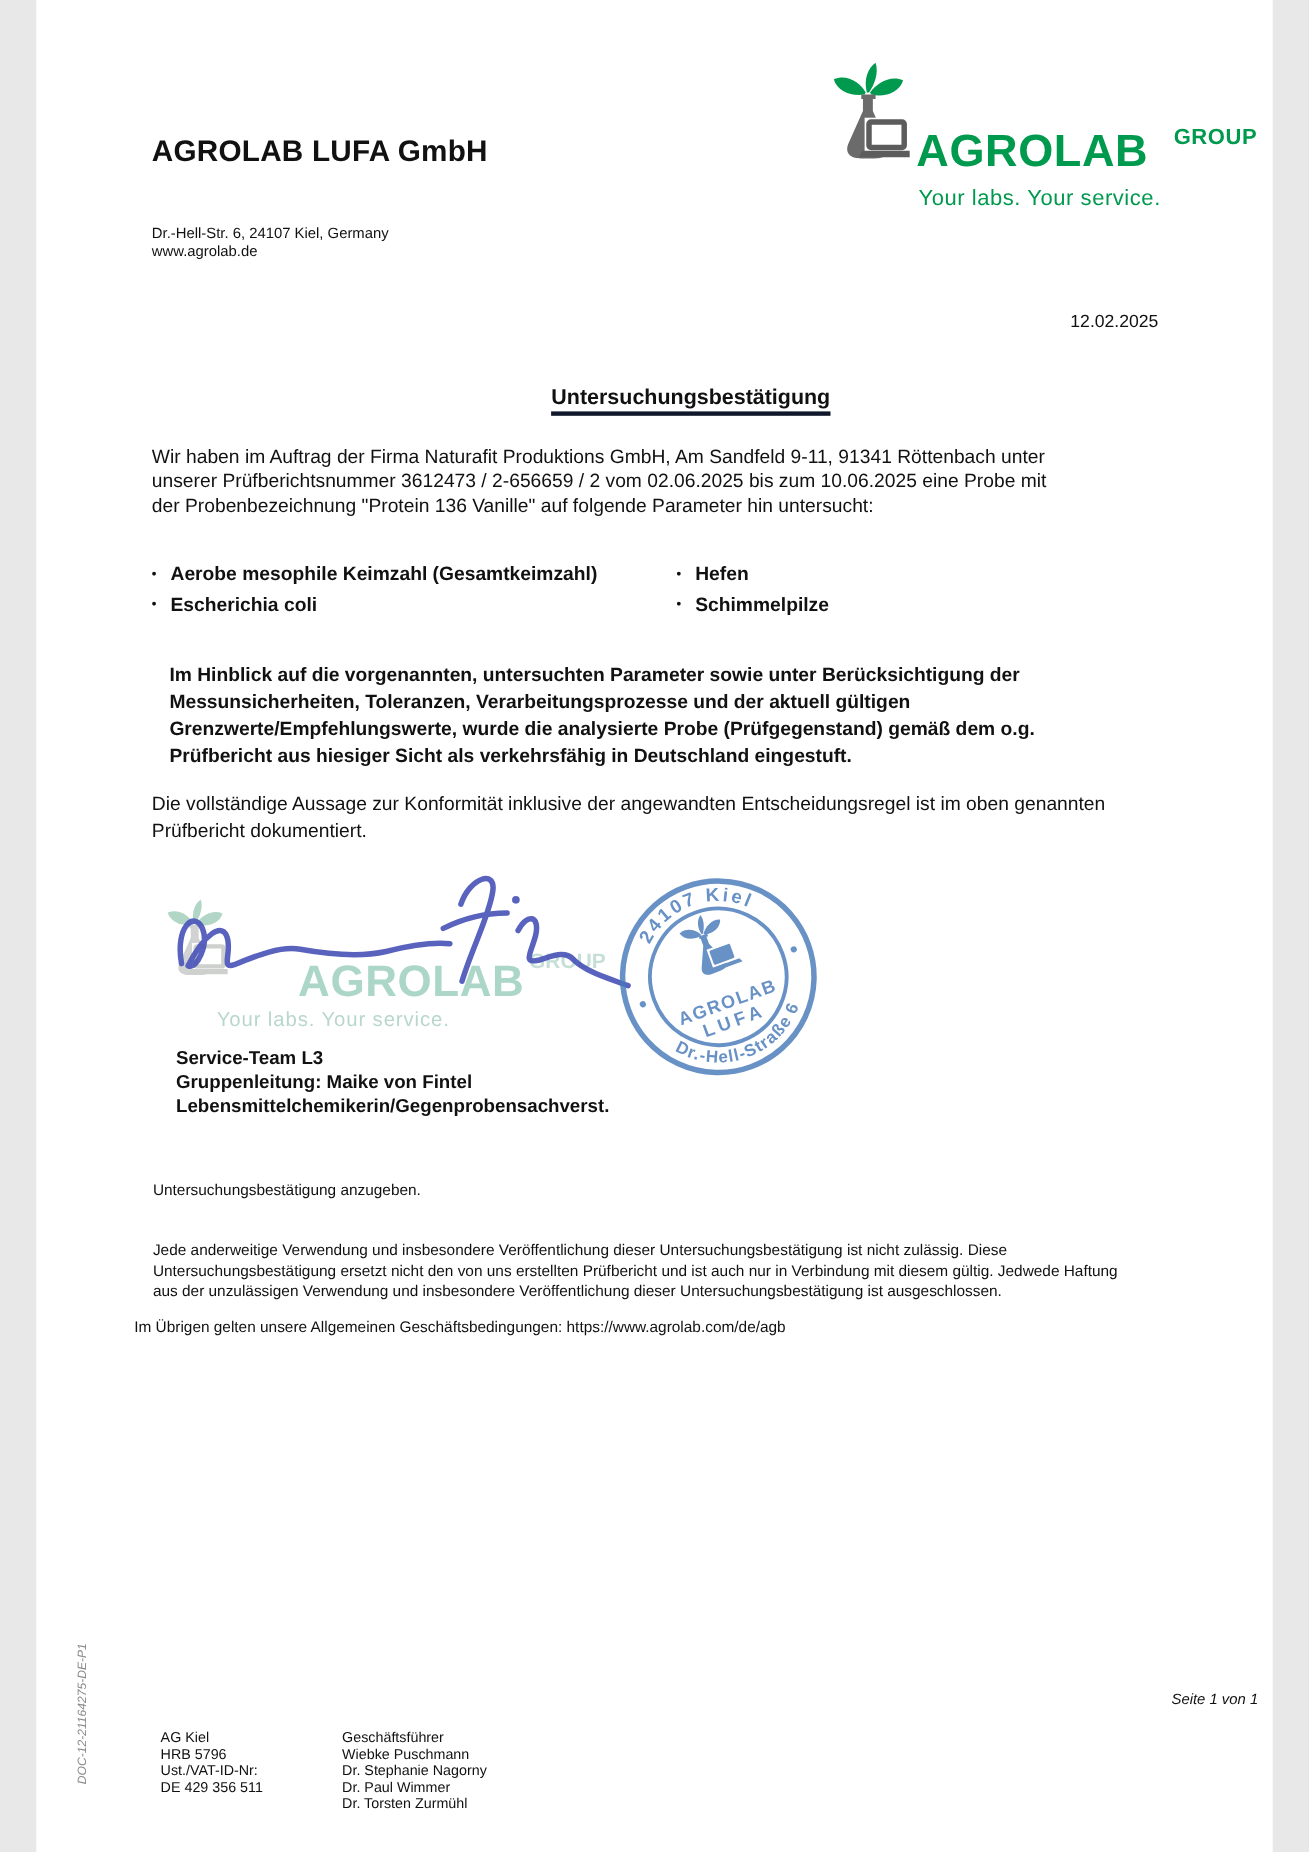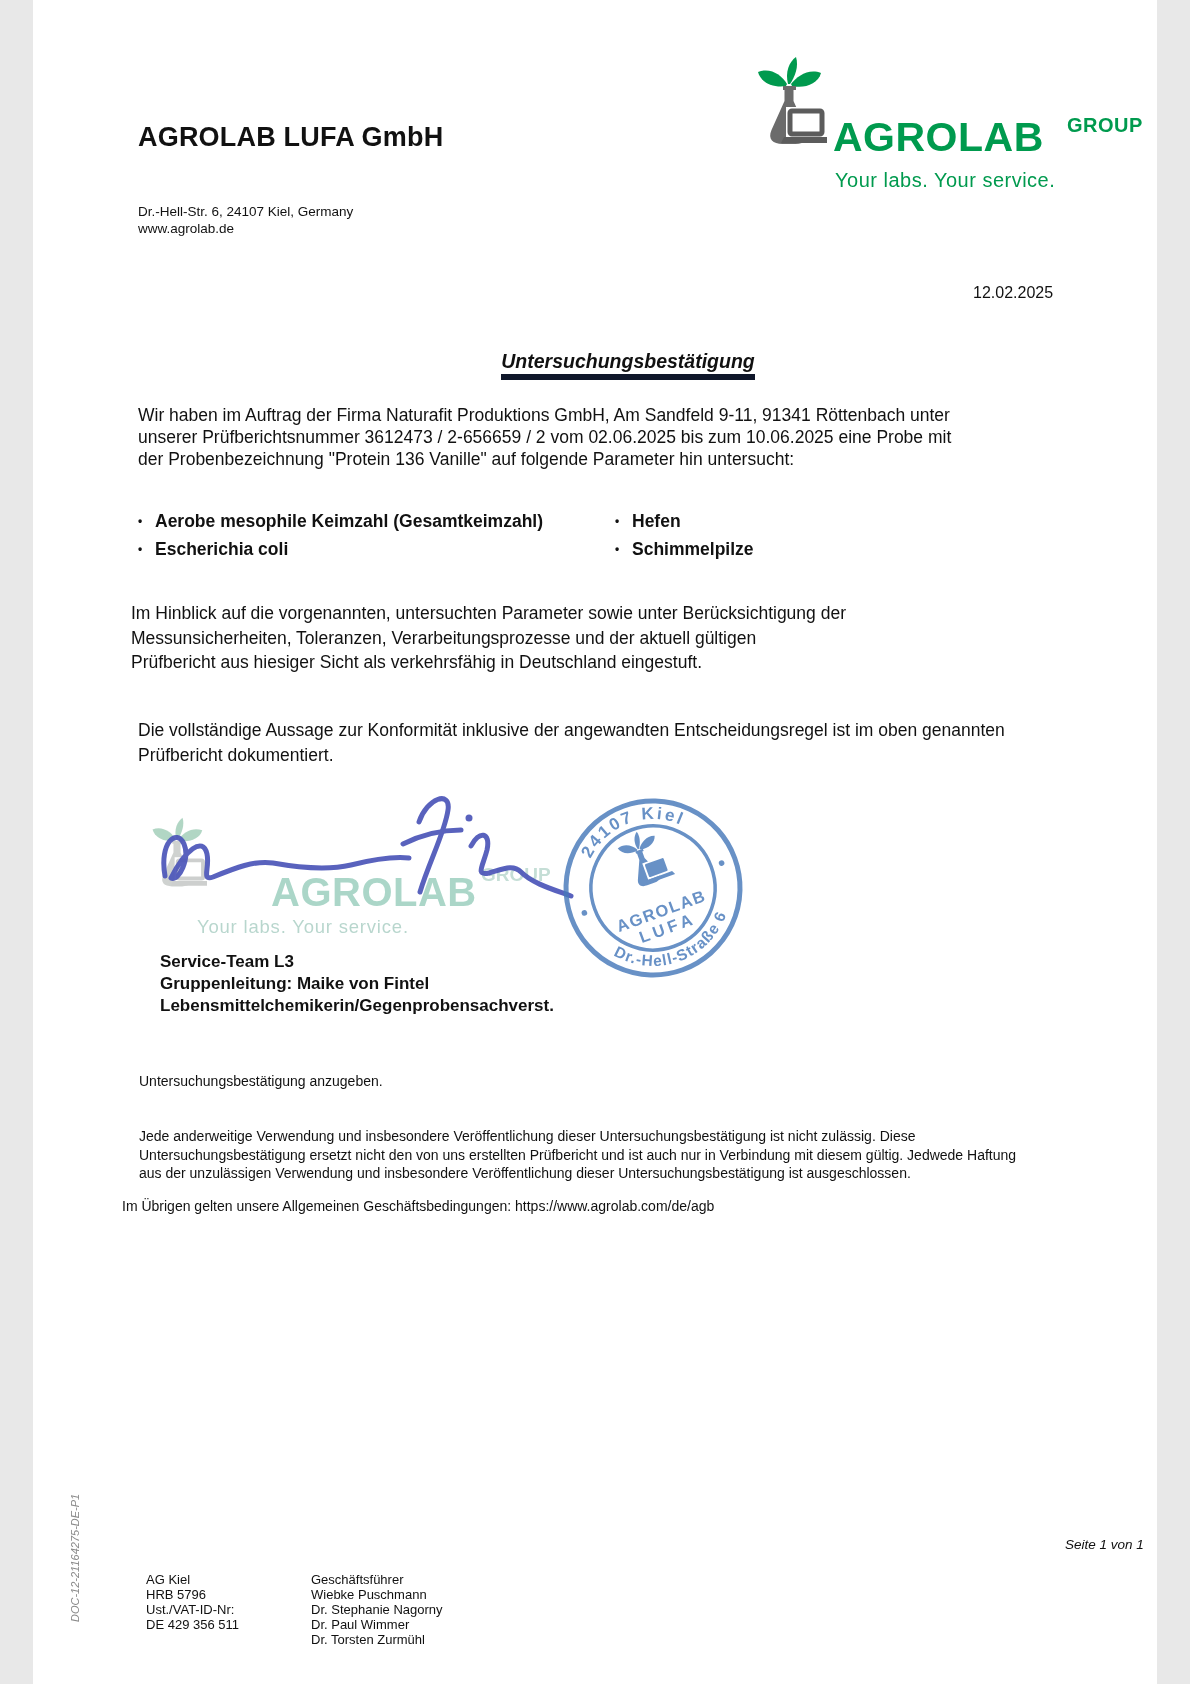--- a/index.html
+++ b/index.html
@@ -17,30 +17,30 @@
   .company{left:105px;top:122px;font-size:27px;font-weight:bold;letter-spacing:0.2px;}
   .address{left:105px;top:188px;font-size:13.5px;line-height:16.5px;margin-top:16px;}
   
   .logo-icon{left:718px;top:56px;}
   .brand{left:800px;top:114px;font-size:41px;font-weight:bold;color:#009a4e;letter-spacing:0.5px;}
   .brand-group{left:1034px;top:114px;font-size:20px;font-weight:bold;color:#009a4e;letter-spacing:0.5px;}
   .tagline{left:802px;top:169px;font-size:20px;color:#009a4e;letter-spacing:0.5px;}
   
   .date{left:940px;top:284px;font-size:16px;}
   .title{left:0;top:350px;width:1190px;text-align:center;font-size:19.5px;font-weight:bold;}
-  .title span{border-bottom:6px solid #0f172a;padding-bottom:2px;font-style:italic;}
+  .title span{border-bottom:4px solid #0f172a;padding-bottom:2px;}
   
   .bodytext{font-size:17.5px;line-height:22px;white-space:nowrap;}
   .intro{left:105px;top:404px;}
   .param-col{top:511px;font-size:17.5px;font-weight:bold;}
   .param-col.left{left:105px;}
   .param-col.right{left:582px;}
   .param{display:flex;align-items:flex-start;margin-bottom:7px;white-space:nowrap;}
   .dot{width:17px;font-size:12px;padding-top:3px;}
-  .assessment{left:98px;top:601px;font-weight:normal;line-height:24.5px;}
+  .assessment{left:121px;top:601px;font-weight:bold;line-height:24.5px;}
   .conformity{left:105px;top:718px;line-height:24.5px;}
   
   .watermark{left:112px;top:814px;width:430px;height:130px;opacity:0.40;}
   .wm-brand{left:126px;top:56px;font-size:40px;font-weight:bold;color:#2f9a78;letter-spacing:0.5px;position:absolute;}
   .wm-group{left:336px;top:50px;font-size:19px;font-weight:bold;color:#6fae9a;position:absolute;}
   .wm-tagline{left:52px;top:102px;font-size:18.5px;color:#4f9a84;letter-spacing:0.8px;position:absolute;}
   .wm-icon{position:absolute;left:2px;top:2px;}
   .signature{left:118px;top:778px;}
   .stamp{left:526px;top:794px;}
   .signatory{left:127px;top:951px;font-size:17px;font-weight:bold;line-height:22px;white-space:nowrap;}
@@ -107,20 +107,21 @@
       </div>
     <div class="param">
         <span class="dot">•</span>
         <span>Schimmelpilze</span>
       </div>
   </div>
 
   <div class="abs bodytext assessment">
     <div>Im Hinblick auf die vorgenannten, untersuchten Parameter sowie unter Berücksichtigung der</div>
     <div>Messunsicherheiten, Toleranzen, Verarbeitungsprozesse und der aktuell gültigen</div>
+    <div>Grenzwerte/Empfehlungswerte, wurde die analysierte Probe (Prüfgegenstand) gemäß dem o.g.</div>
     <div>Prüfbericht aus hiesiger Sicht als verkehrsfähig in Deutschland eingestuft.</div>
   </div>
 
   <div class="abs bodytext conformity">
     <div>Die vollständige Aussage zur Konformität inklusive der angewandten Entscheidungsregel ist im oben genannten</div>
     <div>Prüfbericht dokumentiert.</div>
   </div>
 
   <div class="abs watermark">
     <svg class="wm-icon" width="60" height="84" viewBox="0 0 76 104">

